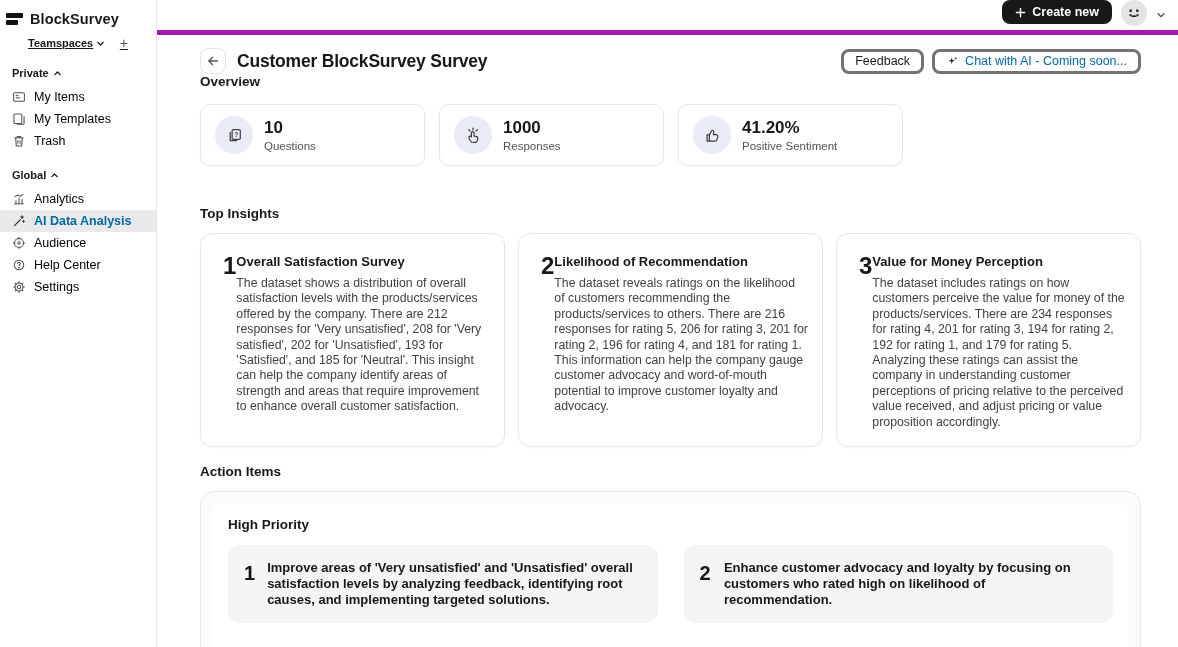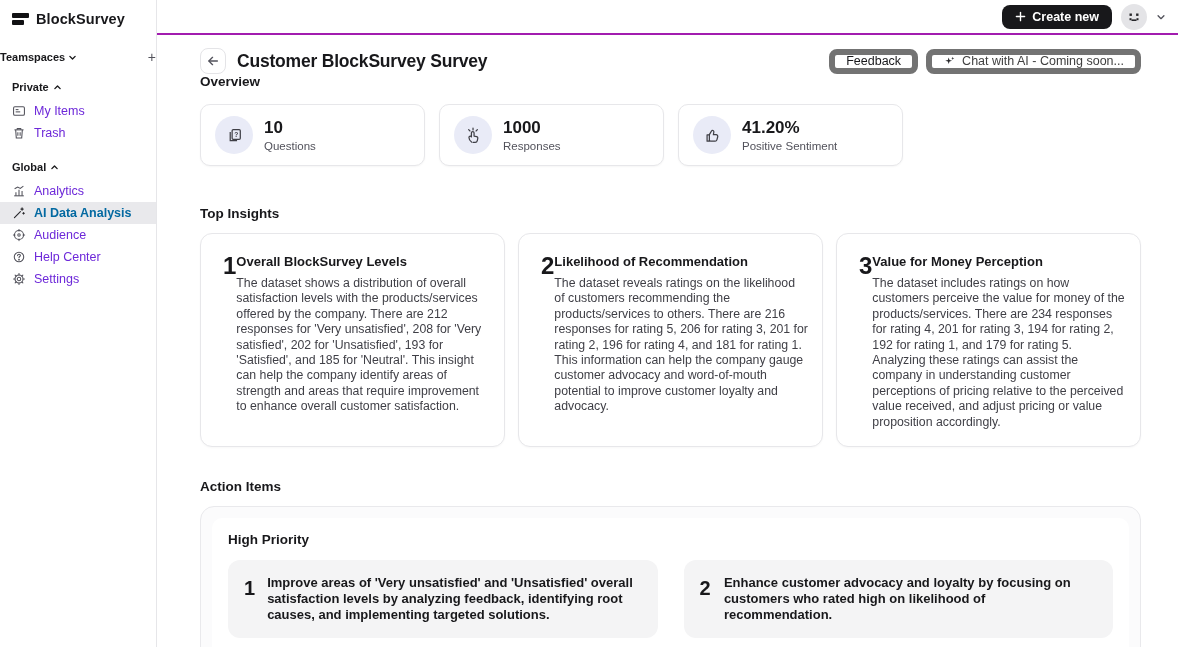--- a/index.html
+++ b/index.html
@@ -6,54 +6,54 @@
   html,body { margin:0; padding:0; }
   body {
     width:1178px; height:647px; overflow:hidden;
     font-family:"Liberation Sans", sans-serif;
     background:#fff; color:#18181B;
   }
   .app { display:flex; width:100%; height:100%; }
 
   
   .sidebar { width:157px; min-width:157px; height:100%; border-right:1px solid #E6E6E9; padding-top:8px; background:#fff; }
-  .logo { display:flex; align-items:center; gap:7px; padding:0 12px; height:22px; cursor:pointer; }
+  .logo { display:flex; align-items:center; gap:7px; padding:0 6px; height:22px; cursor:pointer; }
   .logo-mark { width:17px; height:15px; display:flex; flex-direction:column; justify-content:center; gap:2px; }
   .logo-mark .bar1 { width:17px; height:5px; background:#111113; border-radius:1px; }
   .logo-mark .bar2 { width:12px; height:5px; background:#111113; border-radius:1px; }
   .logo-text { font-size:14.5px; font-weight:700; letter-spacing:.1px; }
-  .teamspaces-row { display:flex; align-items:center; justify-content:space-between; padding:0 0; margin-top:20px; }
+  .teamspaces-row { display:flex; align-items:center; justify-content:space-between; padding:0 28px; margin-top:6px;text-decoration:underline; }
   .ts-label { font-size:11px; font-weight:700; display:flex; align-items:center; gap:3px; cursor:pointer; }
   .ts-add { color:#52525B; font-size:14px; line-height:14px; cursor:pointer; }
   .side-section { margin-top:17px; }
   .side-section-header { padding:0 12px; font-size:11px; font-weight:700; display:flex; align-items:center; gap:4px; margin-bottom:7px; cursor:pointer; }
-  .side-item { display:flex; align-items:center; gap:8px; padding:0 12px; height:22px; font-size:12.5px; color:#6d28d9; cursor:pointer; }
+  .side-item { display:flex; align-items:center; gap:8px; padding:0 12px; height:22px; font-size:12.5px; color:#000000; cursor:pointer; }
   .side-item svg { flex:0 0 auto; }
   .side-item.active { background:#E9E9EC; font-weight:700; color:#0369a1; }
   .chev svg { display:block; }
 
   
   .main { flex:1; display:flex; flex-direction:column; min-width:0; }
-  .topbar { height:35px; min-height:35px; border-bottom:2px solid #a21caf; display:flex; align-items:center; justify-content:flex-end; gap:9px; padding:0 12px; }
+  .topbar { height:35px; min-height:35px; border-bottom:5px solid #a21caf; display:flex; justify-content:flex-end; gap:9px; padding:0 12px; }
   .create-btn { background:#18181B; color:#fff; border:none; border-radius:8px; height:24px; padding:0 13px; font-size:12.5px; font-weight:600; display:flex; align-items:center; gap:6px; cursor:pointer; font-family:inherit; }
   .avatar { width:26px; height:26px; border-radius:50%; background:#E4E4E7; display:flex; align-items:center; justify-content:center; cursor:pointer; }
   .topbar-caret { display:flex; align-items:center; cursor:pointer; }
 
   .content { padding:13px 37px 0 43px; overflow:hidden; flex:1; }
   .page-header { display:flex; align-items:center; }
   .back-btn { width:26px; height:26px; border:1px solid #E4E4E7; border-radius:8px; background:#fff; display:flex; align-items:center; justify-content:center; cursor:pointer; padding:0; }
   .page-title { font-size:17.5px; font-weight:700; margin:0 0 0 11px; letter-spacing:-.2px; }
   .header-actions { margin-left:auto; display:flex; gap:8px; }
-  .pill-btn { height:25px; border:6px solid #737373; border-radius:8px; background:#fff; font-size:12.5px; display:flex; align-items:center; gap:6px; padding:0 11px; color:#18181B; cursor:pointer; font-family:inherit; }
-  .pill-btn .muted { color:#404040; }
+  .pill-btn { height:25px; border:3px solid #737373; border-radius:8px; background:#fff; font-size:12.5px; display:flex; align-items:center; gap:6px; padding:0 11px; color:#18181B; cursor:pointer; font-family:inherit; }
+  .pill-btn .muted { color:#0369a1; }
 
   .section-heading { font-size:13.5px; font-weight:700; margin:0; }
   .mt-overview { }
   .mt-insights { margin-top:40px; }
-  .mt-actions { margin-top:32px; }
+  .mt-actions { margin-top:17px; }
 
   .stats-row { display:flex; gap:14px; margin-top:15px; }
   .stat-card { width:225px; height:62px; border:1px solid #E7E7EA; border-radius:10px; background:#fff; box-shadow:0 1px 2px rgba(0,0,0,.04); display:flex; align-items:center; padding:0 14px; gap:11px; }
   .stat-icon-circle { width:38px; height:38px; border-radius:50%; background:#E9EBF7; display:flex; align-items:center; justify-content:center; }
   .stat-value { font-size:17px; font-weight:700; line-height:20px; }
   .stat-label { font-size:11.5px; color:#52525B; margin-top:2px; }
 
   .insights-row { display:flex; gap:13px; margin-top:12px; }
   .insight-card { width:305px; min-height:196px; border:1px solid #E7E7EA; border-radius:12px; background:#fff; box-shadow:0 1px 2px rgba(0,0,0,.03); padding:14px 14px 16px 22px; display:flex; }
   .insight-number { font-size:24px; font-weight:700; width:28px; line-height:26px; padding-top:5px; }
@@ -107,20 +107,29 @@
       </div>
       <div class="side-item">
         <span>
           <svg width="14" height="14" viewBox="0 0 16 16" fill="none" stroke="#52525B" stroke-width="1.2">
               <rect x="1.8" y="3.2" width="12.4" height="9.6" rx="1.5"></rect>
               <line x1="4.2" y1="6.4" x2="7.4" y2="6.4"></line>
               <line x1="4.2" y1="9" x2="9.4" y2="9"></line>
             </svg>
         </span>
         <span>My Items</span>
+      </div>
+      <div class="side-item">
+        <span>
+          <svg width="14" height="14" viewBox="0 0 16 16" fill="none" stroke="#52525B" stroke-width="1.2">
+              <rect x="2.2" y="2.2" width="9" height="11" rx="1.2"></rect>
+              <path d="M13.8 4.8v8.2a1 1 0 0 1-1 1H5.5"></path>
+            </svg>
+        </span>
+        <span>My Templates</span>
       </div>
       <div class="side-item">
         <span>
           <svg width="14" height="14" viewBox="0 0 16 16" fill="none" stroke="#52525B" stroke-width="1.2">
               <path d="M2.8 4.4h10.4"></path>
               <path d="M6 4.4V3h4v1.4"></path>
               <path d="M4.2 4.4l.7 9.2h6.2l.7-9.2"></path>
               <line x1="6.7" y1="7" x2="6.7" y2="11.2"></line>
               <line x1="9.3" y1="7" x2="9.3" y2="11.2"></line>
             </svg>
@@ -298,21 +307,21 @@
             <div class="stat-label">Positive Sentiment</div>
           </div>
         </div>
       </div>
 
       <h2 class="section-heading mt-insights">Top Insights</h2>
       <div class="insights-row">
         <div class="insight-card">
           <div class="insight-number">1</div>
           <div>
-            <div class="insight-title">Overall BlockSurvey Levels</div>
+            <div class="insight-title">Overall Satisfaction Survey</div>
             <div class="insight-body">The dataset shows a distribution of overall satisfaction levels with the products/services offered by the company. There are 212 responses for 'Very unsatisfied', 208 for 'Very satisfied', 202 for 'Unsatisfied', 193 for 'Satisfied', and 185 for 'Neutral'. This insight can help the company identify areas of strength and areas that require improvement to enhance overall customer satisfaction.</div>
           </div>
         </div>
         <div class="insight-card">
           <div class="insight-number">2</div>
           <div>
             <div class="insight-title">Likelihood of Recommendation</div>
             <div class="insight-body">The dataset reveals ratings on the likelihood of customers recommending the products/services to others. There are 216 responses for rating 5, 206 for rating 3, 201 for rating 2, 196 for rating 4, and 181 for rating 1. This information can help the company gauge customer advocacy and word-of-mouth potential to improve customer loyalty and advocacy.</div>
           </div>
         </div>

